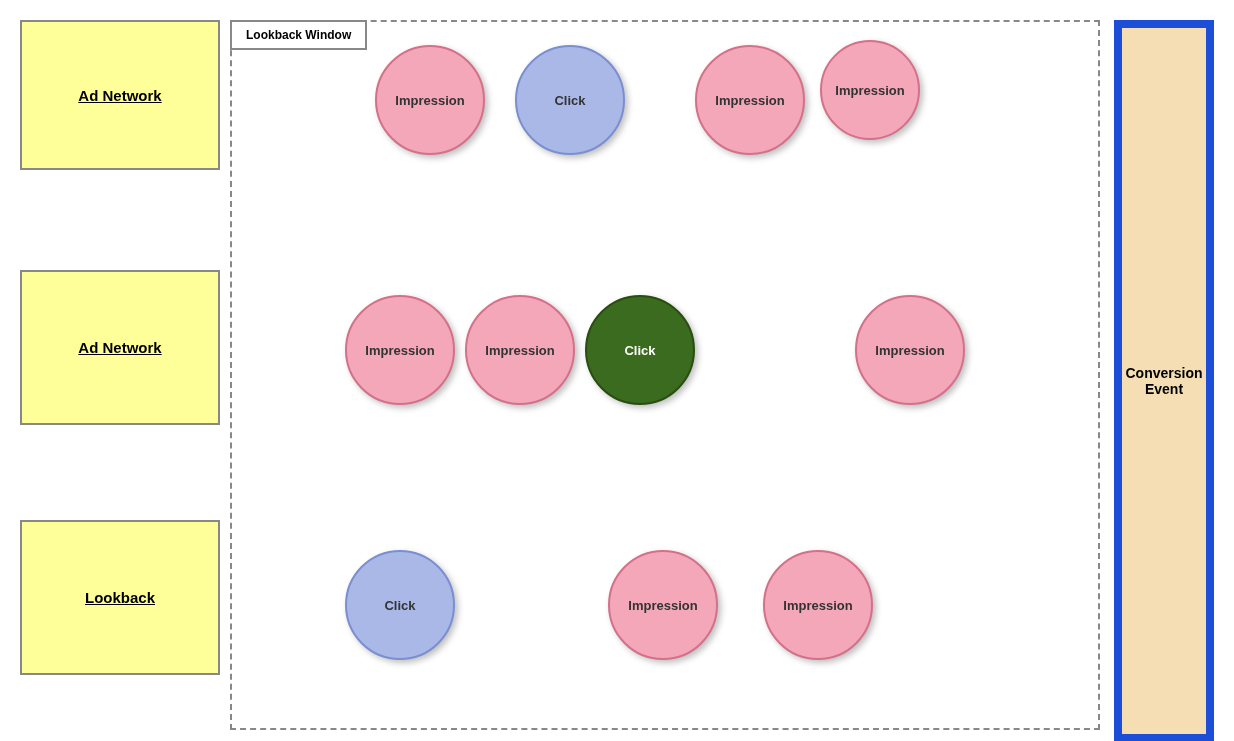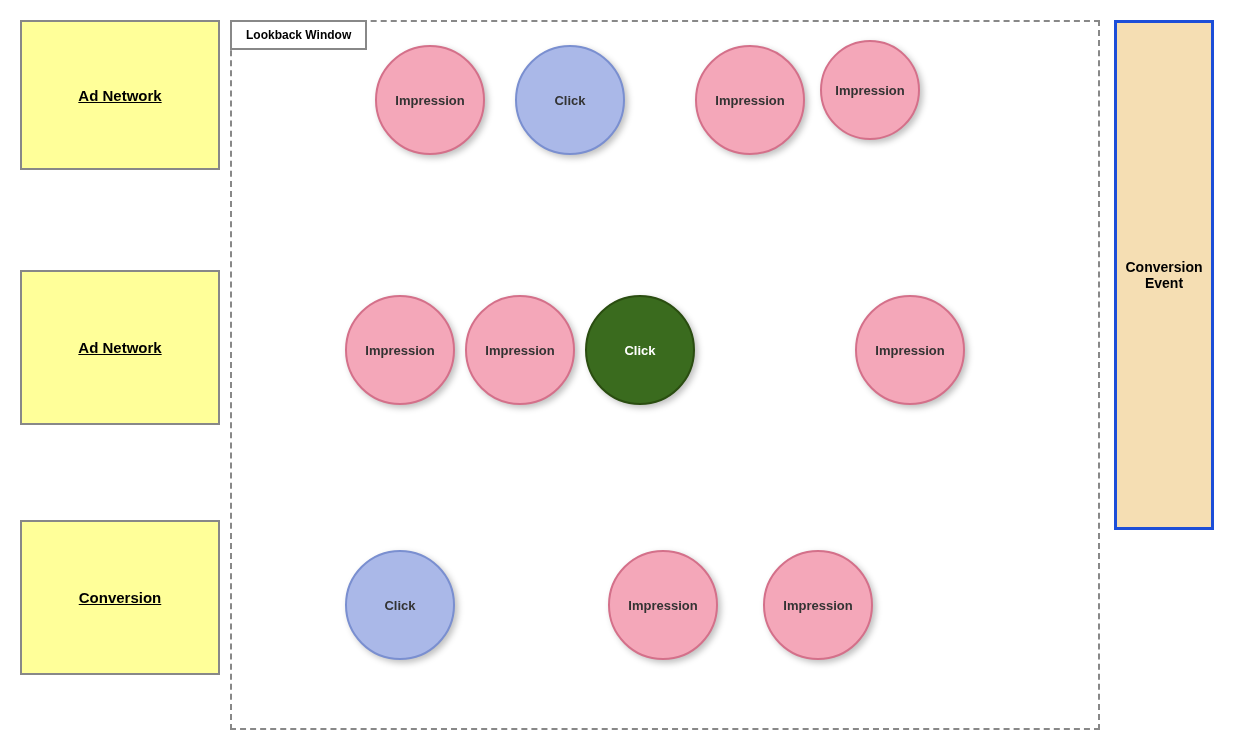--- a/index.html
+++ b/index.html
@@ -73,23 +73,23 @@
       font-size: 12px;
       z-index: 10;
     }
 
     
     .conversion-box {
       position: absolute;
       right: 10px;
       top: 10px;
       width: 100px;
-      height: 510px;
+      height: 722px;
       background: #f5deb3;
-      border: 3px solid #1d4ed8;
+      border: 8px solid #1d4ed8;
       display: flex;
       align-items: center;
       justify-content: center;
       font-weight: bold;
       font-size: 14px;
       text-align: center;
     }
 
     
     .event-circle {
@@ -124,21 +124,21 @@
   </style>
 </head>
 <body>
 
 <div class="diagram-container">
 
   <div class="lane-label lane-ad-network-1">Ad Network</div>
 
   <div class="lane-label lane-ad-network-2">Ad Network</div>
 
-  <div class="lane-label lane-publisher">Conversion</div>
+  <div class="lane-label lane-publisher">Lookback</div>
 
   <div class="lookback-box"></div>
 
   <div class="lookback-label">Lookback Window</div>
 
   <div class="conversion-box">Conversion Event</div>
 
 <div class="event-circle circle-pink" style="width: 110px; height: 110px; left: 365px; top: 35px;">Impression</div>
     <div class="event-circle circle-blue" style="width: 110px; height: 110px; left: 505px; top: 35px;">Click</div>
     <div class="event-circle circle-pink" style="width: 110px; height: 110px; left: 685px; top: 35px;">Impression</div>

